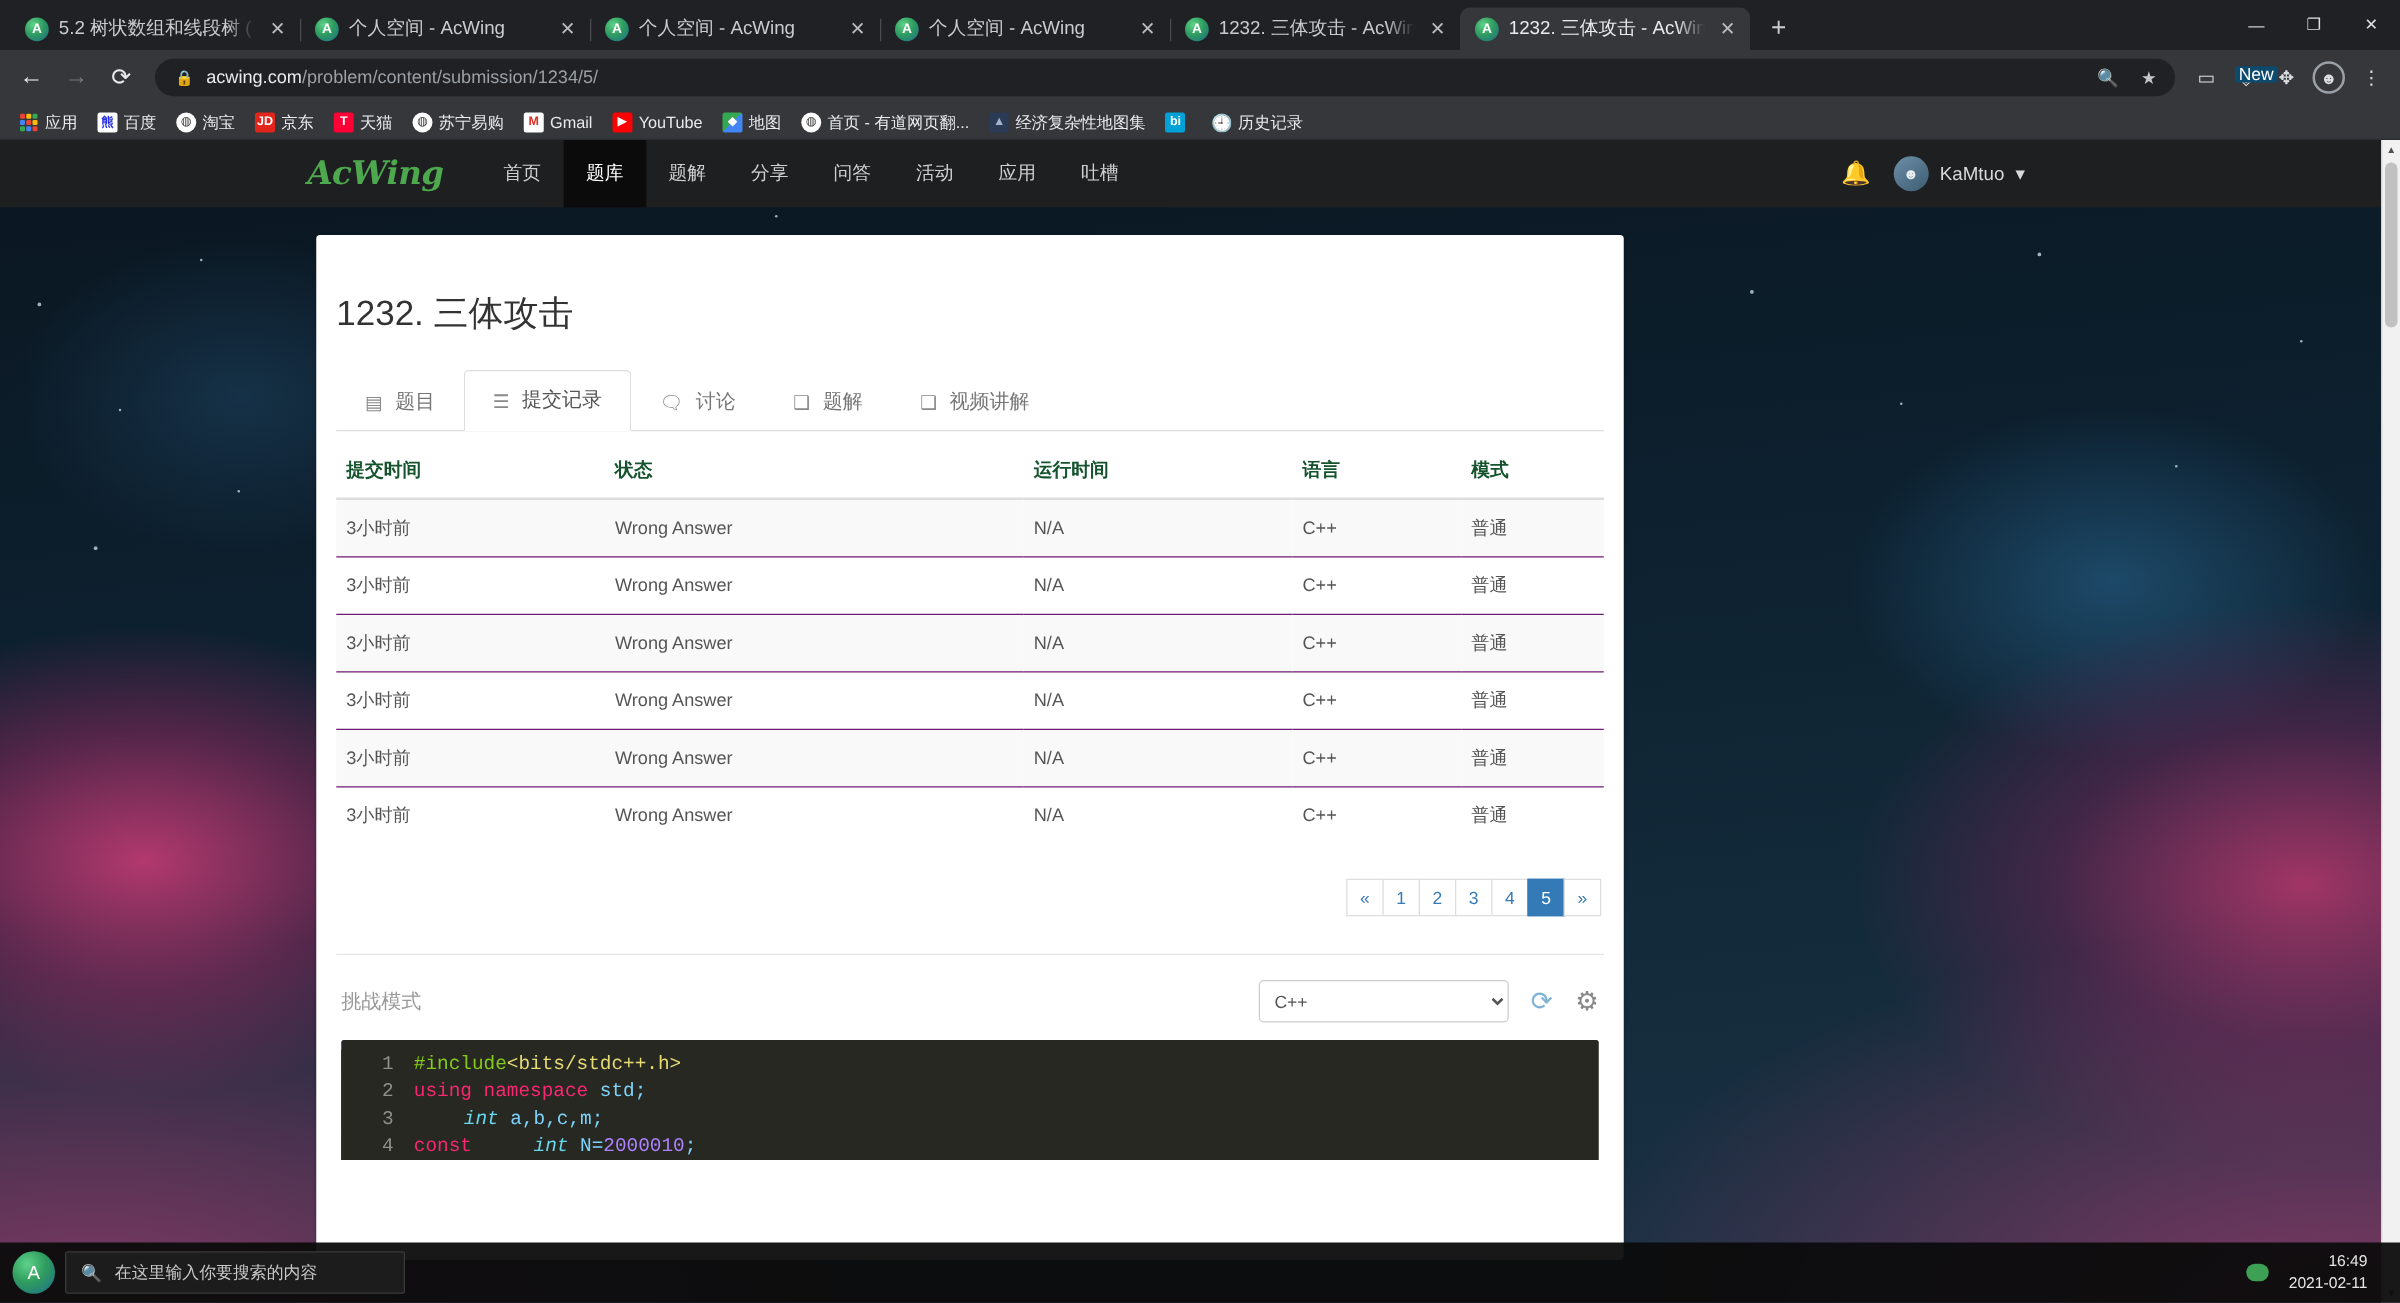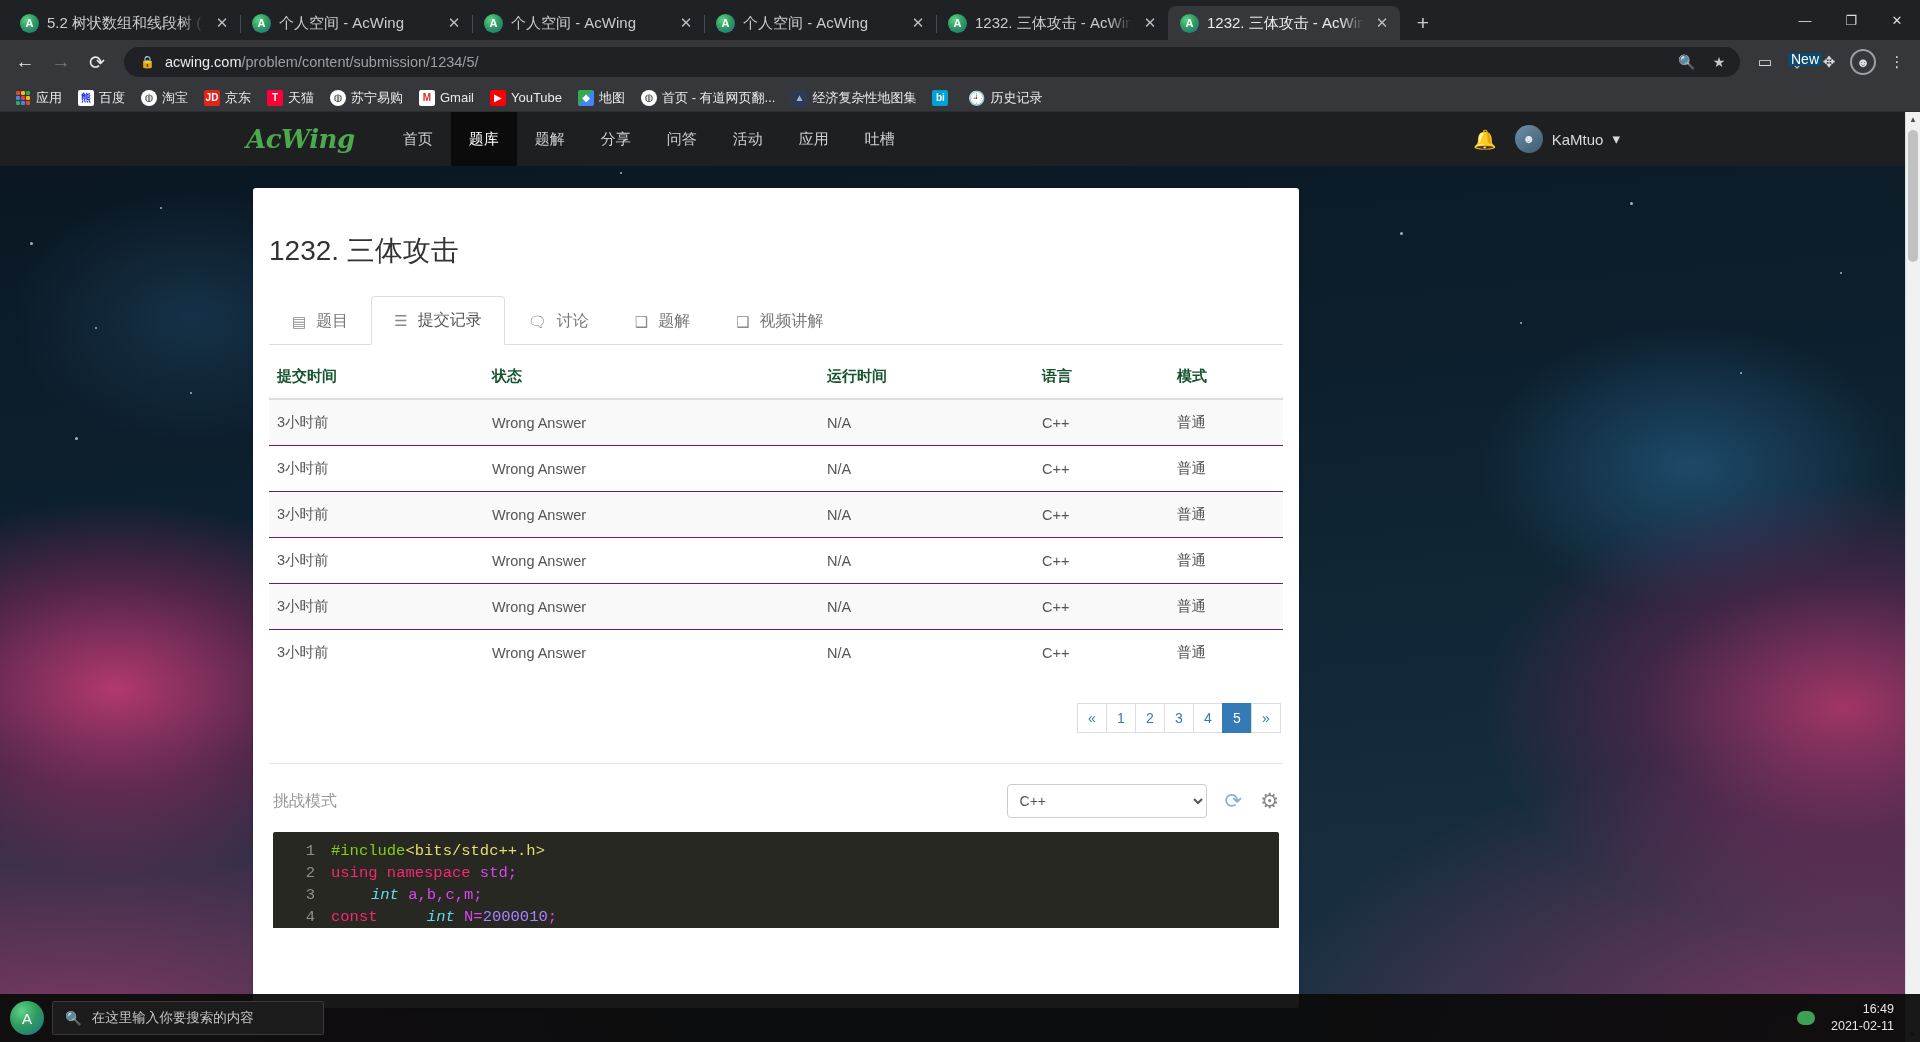--- a/index.html
+++ b/index.html
@@ -242,21 +242,21 @@
   .cln {
     width: 58px; flex: 0 0 58px; text-align: right; padding-right: 16px;
     color: #8f908a; background: #272822; user-select: none;
   }
   .ctext { white-space: pre; color: #f8f8f2; }
   .k-pre { color: #84cc16; }
   .k-str { color: #e6db74; }
   .k-kw  { color: #f92672; }
   .k-type{ color: #66d9ef; font-style: italic; margin-left: 40px; }
   .k-num { color: #ae81ff; }
-  .k-pl  { color: #d946ef; }
+  .k-pl  { color: #7dd3fc; }
 
   
   .vscroll {
     position: absolute; right: 0; top: 0; width: 15px; height: 100%;
     background: #f1f1f1; border-left: 1px solid #dcdcdc;
   }
   .vscroll .up, .vscroll .down {
     height: 15px; display: flex; align-items: center; justify-content: center;
     font-size: 8px; color: #505050;
   }

